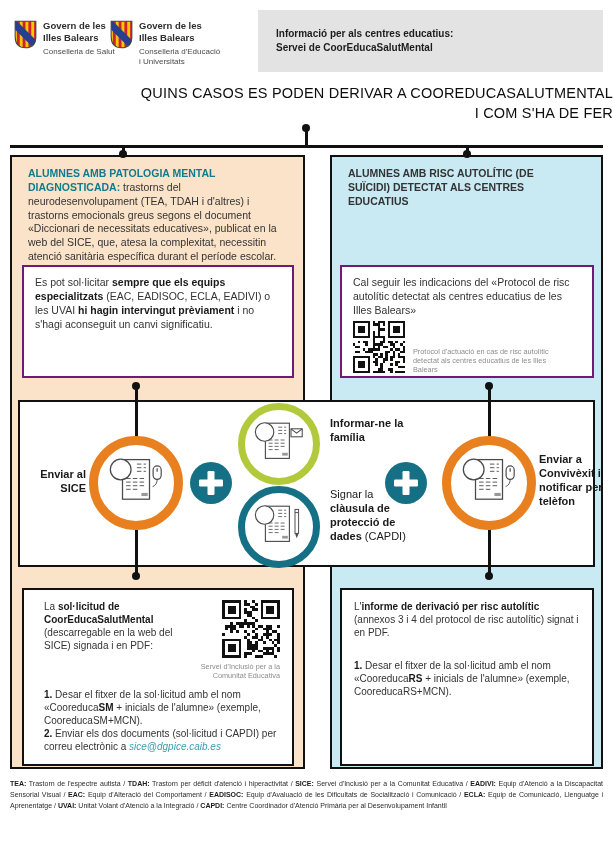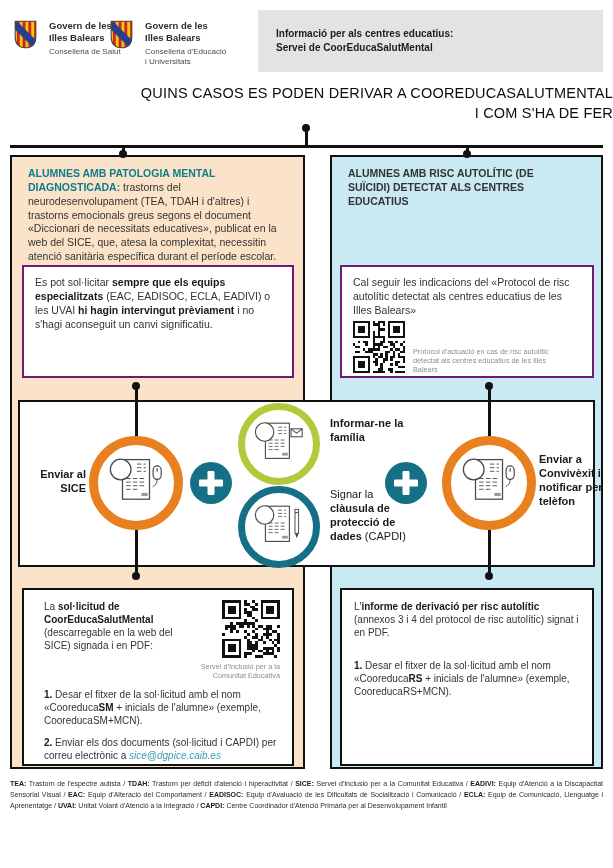--- a/index.html
+++ b/index.html
@@ -6,21 +6,21 @@
     --teal:#0e7c8c; --dark-teal:#156f85; --orange:#e8801f; --green:#b1c93b;
     --peach:#fae3c8; --light-blue:#c9eaf3; --banner-gray:#e3e3e3; --link:#3d9cae;
     --ink:#111;
   }
   html,body{margin:0;padding:0;background:#fff;}
   .poster{position:relative;width:613px;height:868px;background:#fff;overflow:hidden;
           font-family:"Liberation Sans",sans-serif;color:#333;}
   .abs{position:absolute;box-sizing:border-box;}
 
   
-  .logo{display:flex;gap:12px;align-items:flex-start;}
+  .logo{display:flex;gap:6px;align-items:flex-start;}
   .logo-name{font-size:9.5px;font-weight:bold;color:#2e2e2e;line-height:1.25;}
   .logo-dept{font-size:8px;color:#4a4a4a;line-height:1.3;margin-top:3px;}
   .banner{background:var(--banner-gray);display:flex;flex-direction:column;justify-content:center;
           padding-left:18px;}
   .banner div{font-size:10px;font-weight:bold;color:#1c1c1c;line-height:1.45;}
 
   
   .title{text-align:right;font-size:14.5px;font-weight:normal;color:#0d0d0d;line-height:1.35;letter-spacing:.2px;}
 
   
@@ -241,21 +241,21 @@
       <p style="flex:1;"><span>La </span><span class="seg-b">sol·licitud de CoorEducaSalutMental</span><span> (descarregable en la web del SICE) signada i en PDF:</span></p>
       <div style="width:88px;display:flex;flex-direction:column;align-items:flex-end;">
         <div class="qr"><svg viewBox="0 0 21 21" width="58" height="58" shape-rendering="crispEdges">
     <rect x="0" y="0" width="21" height="21" fill="#fff"></rect>
     <path d="M8,0h1v1h-1zM11,0h1v1h-1zM8,1h1v1h-1zM9,1h1v1h-1zM12,1h1v1h-1zM10,2h1v1h-1zM11,2h1v1h-1zM8,3h1v1h-1zM11,3h1v1h-1zM12,3h1v1h-1zM8,4h1v1h-1zM9,4h1v1h-1zM10,4h1v1h-1zM9,5h1v1h-1zM10,5h1v1h-1zM11,6h1v1h-1zM8,7h1v1h-1zM12,7h1v1h-1zM3,8h1v1h-1zM5,8h1v1h-1zM6,8h1v1h-1zM7,8h1v1h-1zM8,8h1v1h-1zM9,8h1v1h-1zM10,8h1v1h-1zM11,8h1v1h-1zM1,9h1v1h-1zM2,9h1v1h-1zM3,9h1v1h-1zM4,9h1v1h-1zM6,9h1v1h-1zM7,9h1v1h-1zM9,9h1v1h-1zM11,9h1v1h-1zM13,9h1v1h-1zM14,9h1v1h-1zM16,9h1v1h-1zM17,9h1v1h-1zM20,9h1v1h-1zM1,10h1v1h-1zM3,10h1v1h-1zM4,10h1v1h-1zM12,10h1v1h-1zM15,10h1v1h-1zM16,10h1v1h-1zM17,10h1v1h-1zM3,11h1v1h-1zM5,11h1v1h-1zM8,11h1v1h-1zM11,11h1v1h-1zM16,11h1v1h-1zM18,11h1v1h-1zM19,11h1v1h-1zM0,12h1v1h-1zM9,12h1v1h-1zM12,12h1v1h-1zM15,12h1v1h-1zM16,12h1v1h-1zM17,12h1v1h-1zM20,12h1v1h-1zM8,13h1v1h-1zM11,13h1v1h-1zM12,13h1v1h-1zM14,13h1v1h-1zM16,13h1v1h-1zM20,13h1v1h-1zM9,14h1v1h-1zM13,14h1v1h-1zM14,14h1v1h-1zM17,14h1v1h-1zM19,14h1v1h-1zM20,14h1v1h-1zM9,15h1v1h-1zM10,15h1v1h-1zM12,15h1v1h-1zM15,15h1v1h-1zM18,15h1v1h-1zM20,15h1v1h-1zM9,16h1v1h-1zM10,16h1v1h-1zM11,16h1v1h-1zM12,16h1v1h-1zM19,16h1v1h-1zM9,17h1v1h-1zM10,17h1v1h-1zM11,17h1v1h-1zM12,17h1v1h-1zM15,17h1v1h-1zM16,17h1v1h-1zM17,17h1v1h-1zM18,17h1v1h-1zM20,17h1v1h-1zM11,18h1v1h-1zM13,18h1v1h-1zM14,18h1v1h-1zM16,18h1v1h-1zM18,18h1v1h-1zM20,18h1v1h-1zM8,19h1v1h-1zM9,19h1v1h-1zM10,19h1v1h-1zM15,19h1v1h-1zM16,19h1v1h-1zM17,19h1v1h-1zM18,19h1v1h-1zM8,20h1v1h-1zM12,20h1v1h-1zM13,20h1v1h-1zM14,20h1v1h-1zM19,20h1v1h-1zM0,0h7v7h-7z M1,1h5v5h-5z M2,2h3v3h-3zM14,0h7v7h-7z M15,1h5v5h-5z M16,2h3v3h-3zM0,14h7v7h-7z M1,15h5v5h-5z M2,16h3v3h-3z" fill="#111" fill-rule="evenodd"></path>
             </svg></div>
         <div class="qr-caption" style="text-align:right;margin-top:2px;">Servei d'Inclusió per a la Comunitat Educativa</div>
       </div>
     </div>
     <p style="margin-top:7px;"><span class="seg-b">1.</span><span> Desar el fitxer de la sol·licitud amb el nom «Cooreduca</span><span class="seg-b">SM</span><span> + inicials de l'alumne» (exemple, CooreducaSM+MCN).</span></p>
-    <p style="margin-top:9px;"><span class="seg-b">2.</span><span> Enviar els dos documents (sol·licitud i CAPDI) per correu electrònic a </span><span class="seg-link">sice@dgpice.caib.es</span></p>
+    <p style=""><span class="seg-b">2.</span><span> Enviar els dos documents (sol·licitud i CAPDI) per correu electrònic a </span><span class="seg-link">sice@dgpice.caib.es</span></p>
   </div>
 
   <div class="abs bottom-box" style="left:340px;top:588px;width:254px;height:178px;">
     <p><span>L'</span><span class="seg-b">informe de derivació per risc autolític</span><span> (annexos 3 i 4 del protocol de risc autolític) signat i en PDF.</span></p>
     <p style="margin-top:20px;"><span class="seg-b">1.</span><span> Desar el fitxer de la sol·licitud amb el nom «Cooreduca</span><span class="seg-b">RS</span><span> + inicials de l'alumne» (exemple, CooreducaRS+MCN).</span></p>
   </div>
 
   <p class="abs footer" style="left:10px;top:779px;width:593px;"><span class="seg-b">TEA:</span><span> Trastorn de l'espectre autista / </span><span class="seg-b">TDAH:</span><span> Trastorn per dèficit d'atenció i hiperactivitat / </span><span class="seg-b">SICE:</span><span> Servei d'Inclusió per a la Comunitat Educativa / </span><span class="seg-b">EADIVI:</span><span> Equip d'Atenció a la Discapacitat Sensorial Visual / </span><span class="seg-b">EAC:</span><span> Equip d'Alteració del Comportament / </span><span class="seg-b">EADISOC:</span><span> Equip d'Avaluació de les Dificultats de Socialització i Comunicació / </span><span class="seg-b">ECLA:</span><span> Equip de Comunicació, Llenguatge i Aprenentatge / </span><span class="seg-b">UVAI:</span><span> Unitat Volant d'Atenció a la Integració / </span><span class="seg-b">CAPDI:</span><span> Centre Coordinador d'Atenció Primària per al Desenvolupament Infantil</span></p>
 
 </div>

